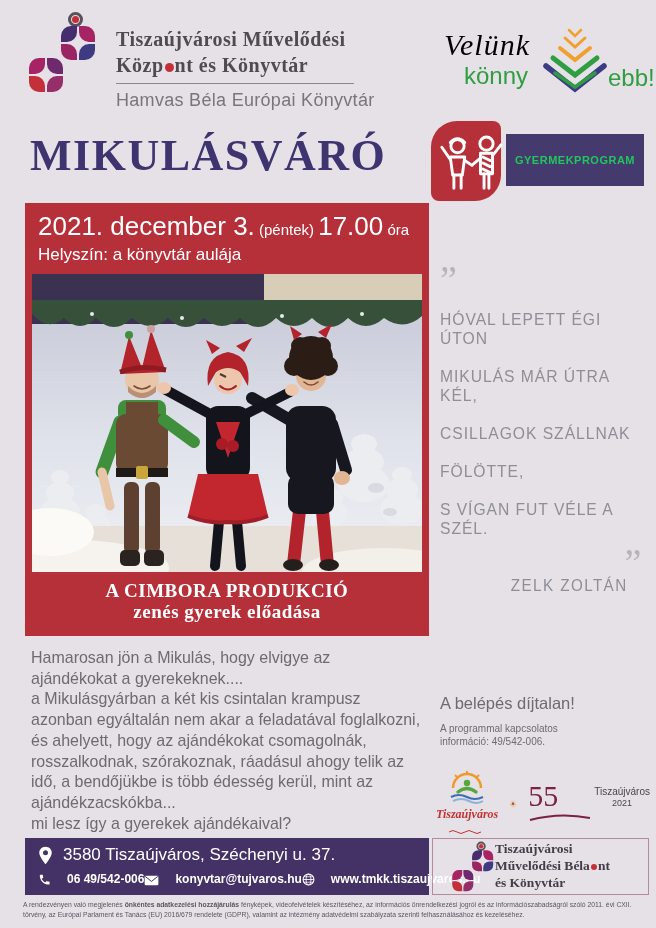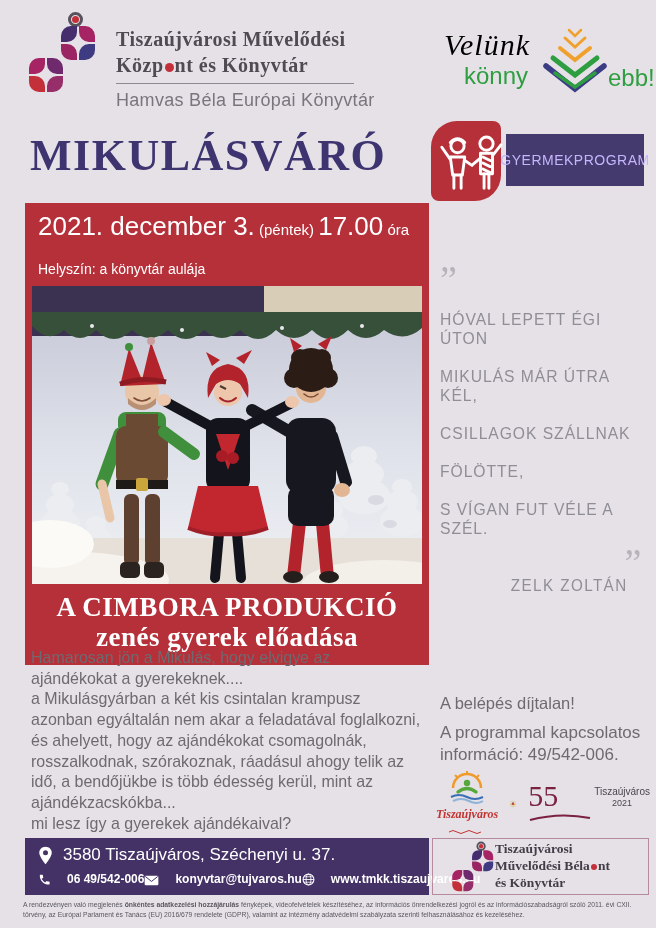--- a/index.html
+++ b/index.html
@@ -24,43 +24,43 @@
   .text-dot{display:inline-block;width:9px;height:9px;background:#c4303a;border-radius:50%;margin:0 1px;}
   .slogan{position:absolute;left:436px;top:26px;width:216px;height:70px;}
   .slogan .w1{position:absolute;left:0;top:2px;font-family:"Liberation Serif",serif;font-style:italic;font-size:30px;color:#000000;letter-spacing:1px;margin-left:8px;}
   .slogan .w2{position:absolute;left:28px;top:36px;font-size:24px;color:#2f9e41;}
   .slogan .w3{position:absolute;left:172px;top:38px;font-size:24px;color:#2f9e41;}
   .slogan svg{position:absolute;left:106px;top:0;}
   
   .main-title{position:absolute;left:30px;top:130px;font-family:"Liberation Serif",serif;font-weight:bold;font-size:44px;letter-spacing:1.5px;color:#3e3470;}
   .badge-red{position:absolute;left:431px;top:121px;width:70px;height:80px;background:#b6303a;border-radius:26px 8px 26px 8px;}
   .badge-purple{position:absolute;left:506px;top:134px;width:138px;height:52px;background:#453a6e;display:flex;align-items:center;justify-content:center;}
-  .badge-purple span{color:#c4b5fd;font-size:14px;letter-spacing:.5px;font-weight:normal;}
+  .badge-purple span{color:#22c55e;font-size:11px;letter-spacing:.5px;font-weight:bold;}
   
   .red-block{position:absolute;left:25px;top:203px;width:404px;}
   .date-banner{background:#b6303a;color:#fff;padding:8px 13px 9px;}
   .date-line1{white-space:nowrap;}
   .d-big{font-size:26px;}
   .d-small{font-size:15px;}
-  .date-line2{font-size:14px;margin-top:19px;}
+  .date-line2{font-size:17px;margin-top:3px;}
   .photo{height:298px;border-left:7px solid #b6303a;border-right:7px solid #b6303a;background:#dfe2ea;}
-  .cimbora{background:#b6303a;color:#fff;text-align:center;padding:9px 16px 13px;font-family:"Liberation Serif",serif;font-weight:bold;font-size:27px;line-height:1.1;letter-spacing:.5px;}
+  .cimbora{background:#b6303a;color:#fff;text-align:center;padding:9px 16px 13px;font-family:"Liberation Serif",serif;font-weight:bold;font-size:19px;line-height:1.1;letter-spacing:.5px;}
   
   .description{position:absolute;left:31px;top:648px;width:420px;color:#6e6a70;font-size:17px;line-height:1.22;transform:scaleX(.94);transform-origin:left top;}
   
   .poem{position:absolute;left:440px;top:268px;width:212px;color:#8f8d96;transform:scaleX(.95);transform-origin:left top;}
   .quote-mark{font-family:"Liberation Serif",serif;font-size:40px;color:#b6b3bc;line-height:.6;}
   .poem-lines{margin-top:18px;font-size:16.5px;letter-spacing:1px;}
   .poem-lines div{margin-bottom:19px;}
   .quote-close{text-align:right;margin-top:-6px;}
   .poem-author{margin-top:2px;font-size:16px;letter-spacing:1.5px;text-align:center;padding-left:60px;}
   
   .info{position:absolute;left:440px;top:694px;color:#6e6a70;}
   .info .i1{font-size:16.5px;margin-bottom:9px;}
-  .info .i2{font-size:17px;line-height:1.3;}
+  .info .i2{font-size:10px;line-height:1.3;}
   
   .partners{position:absolute;left:436px;top:772px;width:214px;height:64px;display:flex;align-items:center;gap:12px;}
   .citylogo{width:72px;text-align:center;}
   .citylogo .script{font-family:"Liberation Serif",serif;font-style:italic;font-weight:bold;font-size:12px;color:#c23330;line-height:1;}
   .anniv{display:flex;align-items:flex-start;}
   .anniv .n55{font-family:"Liberation Serif",serif;font-size:30px;color:#7a2240;line-height:.9;}
   .anniv .atext{margin-left:2px;margin-top:4px;text-align:center;}
   .anniv .aname{font-size:10px;color:#4a4550;}
   .anniv .ayear{font-size:9px;color:#4a4550;margin-top:1px;}
   

